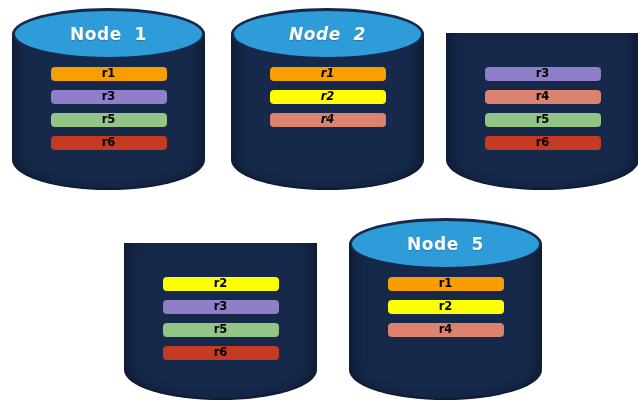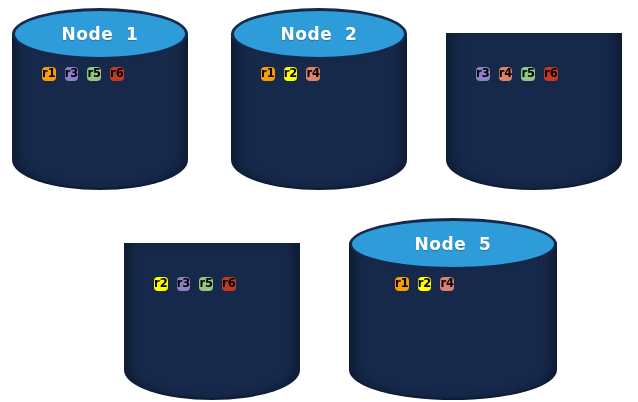--- a/index.html
+++ b/index.html
@@ -9,21 +9,21 @@
   }
   .stage {
     position: relative;
     width: 638px;
     height: 402px;
     background: var(--page-bg, #FFFFFF);
     overflow: hidden;
   }
   .node {
     position: absolute;
-    width: 176px;
+    width: 193px;
     height: 182px;
   }
   .cyl-body {
     position: absolute;
     left: 0;
     right: 0;
     top: 25px;
     bottom: 0;
     background: var(--body-color, #16294B);
     border: 2px solid var(--outline-color, #0D1C38);
@@ -55,41 +55,41 @@
     white-space: pre;
     text-shadow: 0 1px 1px rgba(0,0,0,0.25);
   }
   .bars {
     position: absolute;
     top: 59px;
     left: 50%;
     transform: translateX(-50%);
     width: 116px;
     display: flex;
-    flex-direction: row;
+    flex-direction: column;
     gap: 9px;
     z-index: 3;
   }
   .bar {
     height: 14px;
     border-radius: 4px;
     display: flex;
     align-items: center;
     justify-content: center;
     font-size: 11.5px;
     font-weight: bold;
     color: #000000;
     line-height: 1;
   }
   
   .node-1 { left: 12px;  top: 8px;   }
-  .node-2 { left: 231px; top: 8px;   }
+  .node-2 { left: 231px; top: 8px; font-style: italic;   }
   .node-3 { left: 446px; top: 8px;   }
   .node-4 { left: 124px; top: 218px; }
-  .node-5 { left: 349px; top: 218px; padding-left: 32px; }
+  .node-5 { left: 349px; top: 218px; }
 </style>
 </head>
 <body>
 
 <div class="stage">
 
   <div class="node node-1">
     <div class="cyl-body"></div>
     <div class="cyl-top">
       <span class="node-label">Node  1</span>

